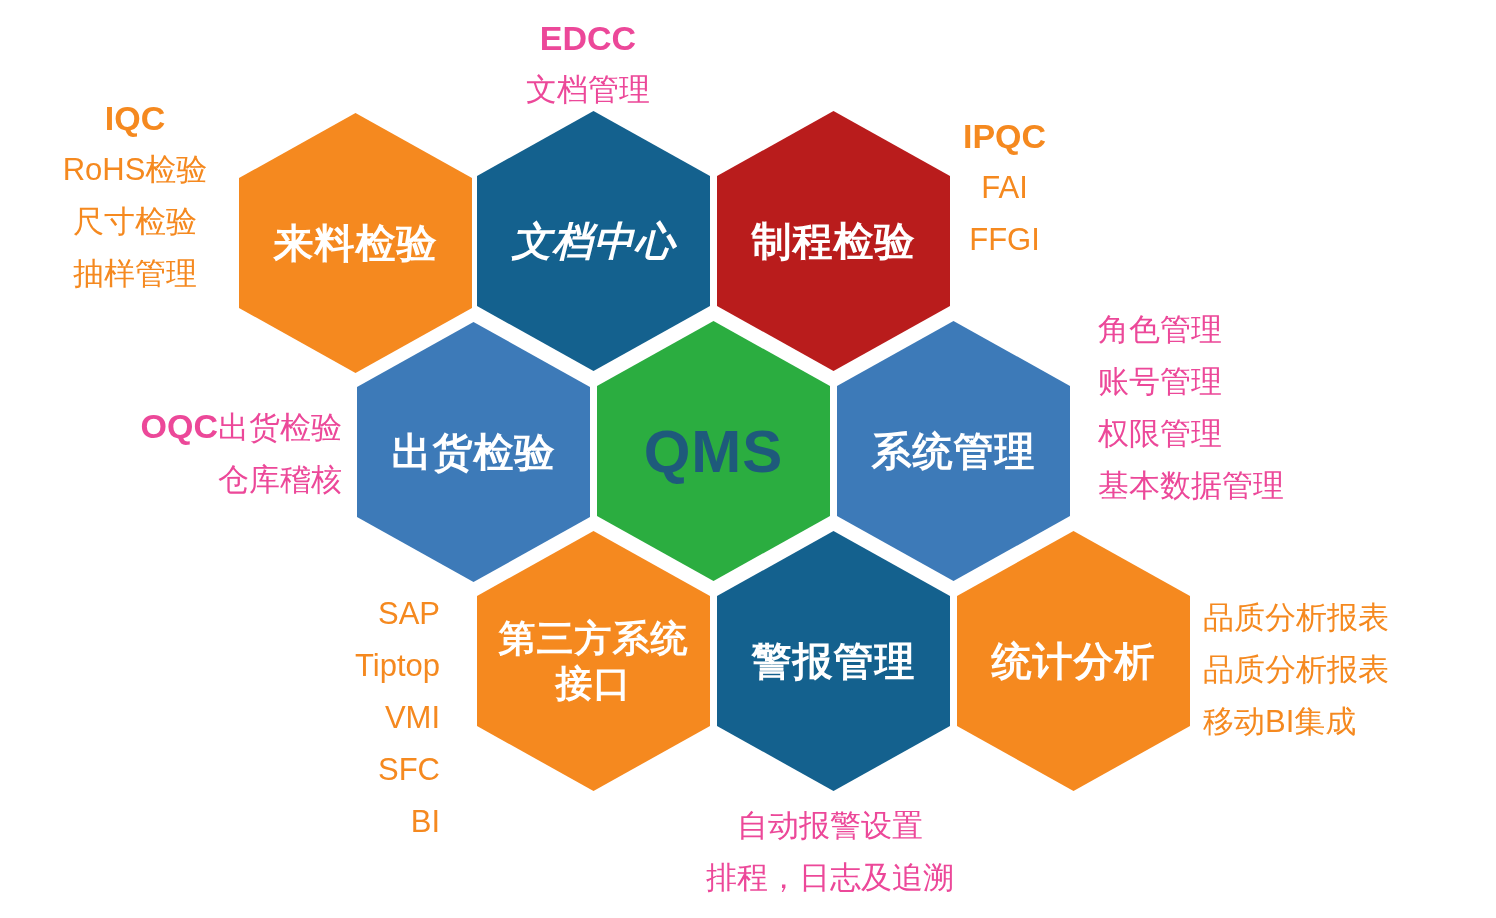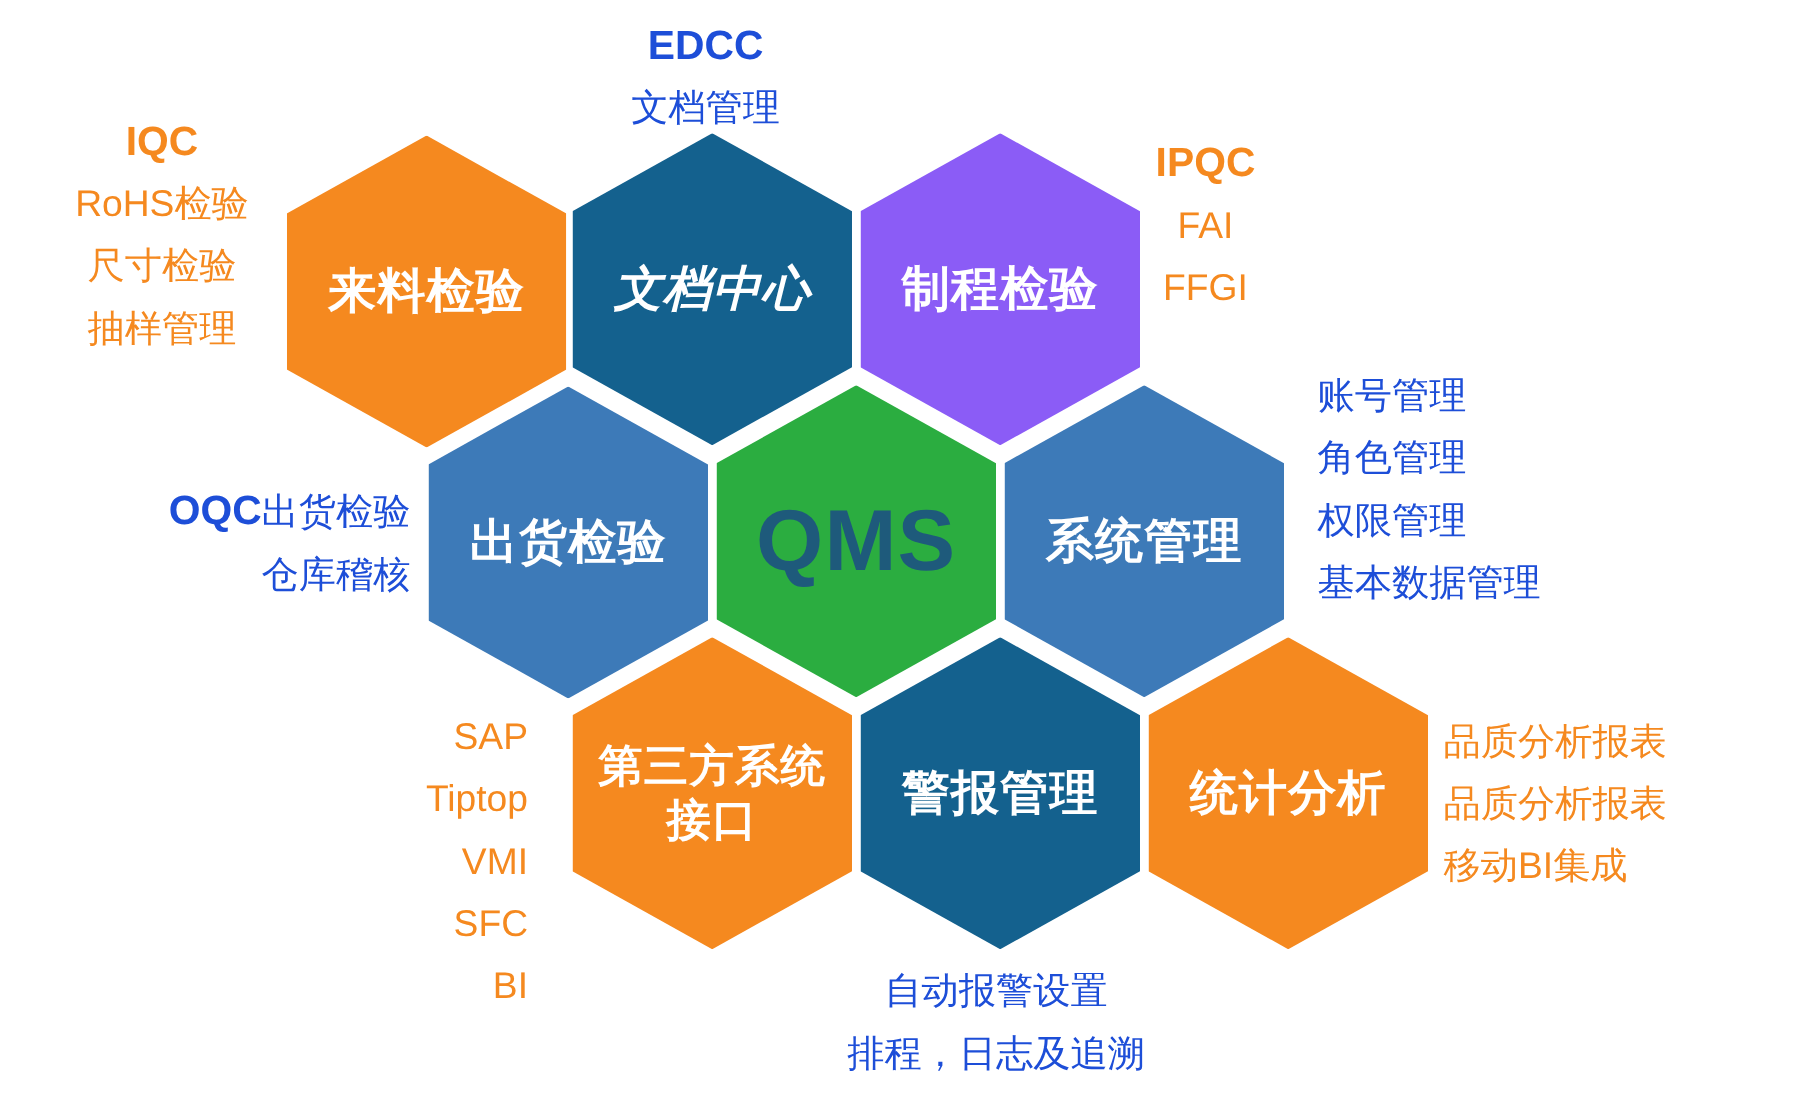--- a/index.html
+++ b/index.html
@@ -29,56 +29,56 @@
   .hex-label {
     color: #ffffff;
     font-size: 40px;
     font-weight: 700;
     line-height: 46px;
     letter-spacing: 1px;
   }
   .hex-label.two-line { font-size: 37px; line-height: 45px; }
   .qms-label {
     color: #1E5A7B;
-    font-size: 72px;
+    font-size: 60px;
     font-weight: 800;
     letter-spacing: 1px;
   }
   .annotation {
     position: absolute;
     white-space: nowrap;
   }
   .annotation .line {
     line-height: 52px;
     font-size: 31px;
   }
   .annotation .heading {
     font-weight: 700;
     font-size: 34px;
   }
   .txt-orange { color: #F5891F; }
-  .txt-blue   { color: #1d4ed8; }
+  .txt-blue   { color: #ec4899; }
   .align-right  { text-align: right; }
   .align-center { text-align: center; }
   .align-left   { text-align: left; }
 </style>
 </head>
 <body>
 
 <div class="canvas">
 
   <div class="hex" style="left: 239px; top: 113px; background-color: rgb(245, 137, 31);">
     <span class="hex-label">来料检验</span>
   </div>
 
   <div class="hex" style="left: 477px; top: 111px; background-color: rgb(20, 97, 142); font-style: italic;">
     <span class="hex-label">文档中心</span>
   </div>
 
-  <div class="hex" style="left: 717px; top: 111px; background-color: #8b5cf6;">
+  <div class="hex" style="left: 717px; top: 111px; background-color: #b91c1c;">
     <span class="hex-label">制程检验</span>
   </div>
 
   <div class="hex" style="left: 357px; top: 322px; background-color: rgb(61, 122, 184);">
     <span class="hex-label">出货检验</span>
   </div>
 
   <div class="hex" style="left: 597px; top: 321px; background-color: rgb(43, 173, 64);">
     <span class="qms-label">QMS</span>
   </div>
@@ -114,22 +114,22 @@
     <div class="line">文档管理</div>
   </div>
 
   <div class="annotation txt-orange align-left" style="left:963px; top:110px;text-align:center;">
     <div class="line heading">IPQC</div>
     <div class="line">FAI</div>
     <div class="line">FFGI</div>
   </div>
 
   <div class="annotation txt-blue align-left" style="left:1098px; top:304px;">
+    <div class="line">角色管理</div>
     <div class="line">账号管理</div>
-    <div class="line">角色管理</div>
     <div class="line">权限管理</div>
     <div class="line">基本数据管理</div>
   </div>
 
   <div class="annotation txt-blue align-right" style="left:118px; top:400px; width:224px;">
     <div class="line">
       <span class="heading">OQC</span><span>出货检验</span>
     </div>
     <div class="line">仓库稽核</div>
   </div>

